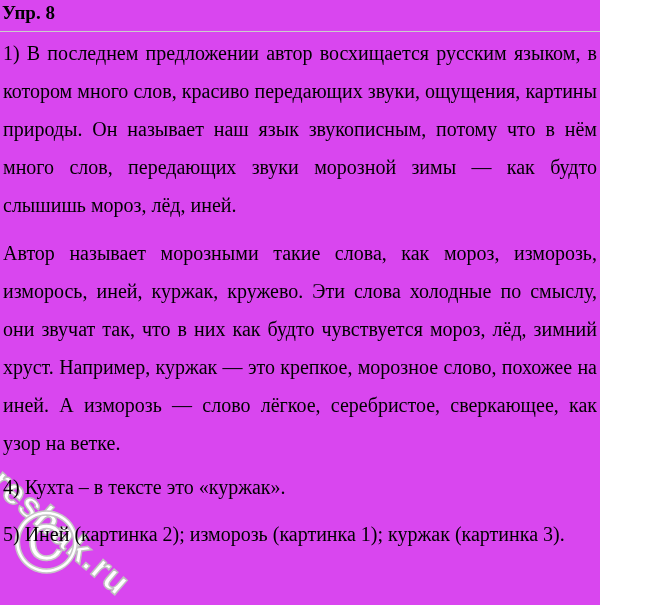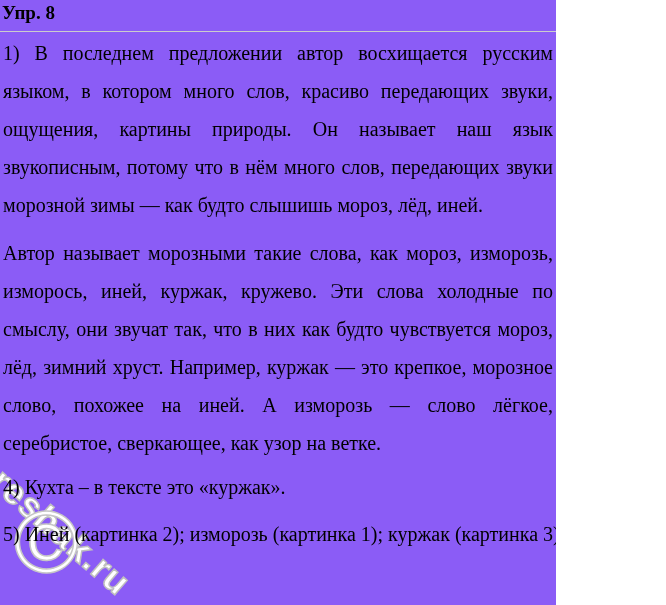--- a/index.html
+++ b/index.html
@@ -1,20 +1,20 @@
 <!DOCTYPE html>
 <html lang="ru"><head>
 <meta charset="utf-8">
 <style>
   html, body { margin: 0; padding: 0; background: #ffffff; }
   .page {
     position: relative;
-    width: 556px;
+    width: 600px;
     height: 605px;
-    background: #8b5cf6;
+    background: #d946ef;
     overflow: hidden;
     font-family: "Liberation Serif", "DejaVu Serif", serif;
     color: #000000;
   }
   .header {
     position: absolute;
     top: 0; left: 0; right: 0;
     padding: 2px 2px 0 2px;
     display: flex;
     justify-content: space-between;

